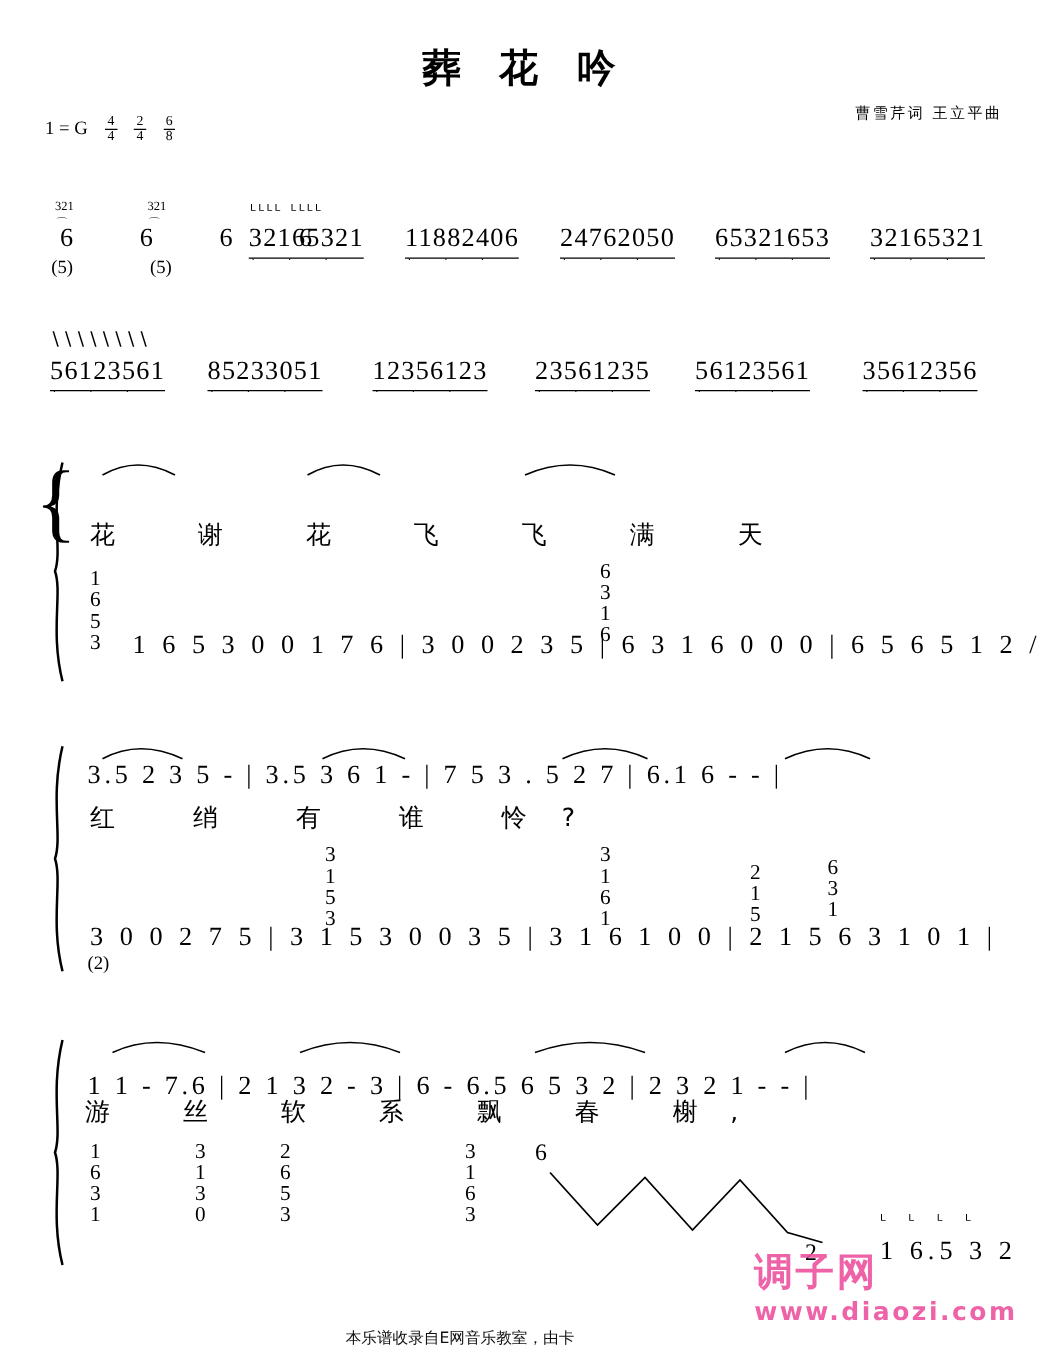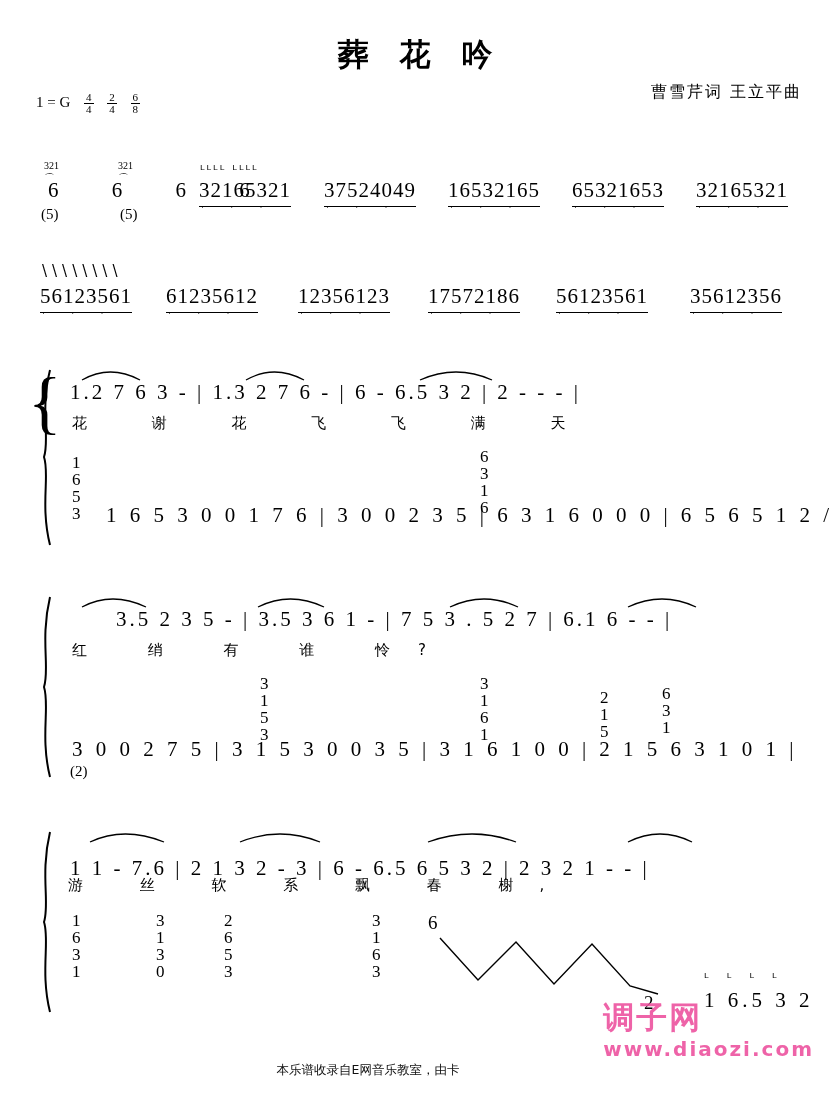--- a/index.html
+++ b/index.html
@@ -15,21 +15,21 @@
     position:absolute;left:0;top:0;width:840px;height:1095px;
   }
   .title{
     position:absolute;top:34px;left:0;width:840px;text-align:center;
     font-family:"DejaVu Sans", sans-serif;
     font-weight:bold;font-size:31px;letter-spacing:10px;
   }
   .credits{
     position:absolute;top:82px;right:38px;
     font-family:"DejaVu Sans", sans-serif;
-    font-size:16px;letter-spacing:2px;
+    font-size:12px;letter-spacing:2px;
   }
   .keysig{
     position:absolute;top:92px;left:36px;
     font-size:15px;font-family:"Liberation Serif", serif;
   }
   .keysig .meter{
     display:inline-block;vertical-align:middle;margin-left:10px;
     font-size:11px;line-height:1.0;text-align:center;
   }
   .meter b{display:block;font-weight:normal;border-bottom:1px solid #000;padding:0 2px;}
@@ -41,21 +41,21 @@
     font-size:19px;letter-spacing:1px;white-space:nowrap;
   }
   .nums.big{font-size:21px;}
   .dbl{
     position:relative;display:inline-block;
   }
   .dbl::after{
     content:"";position:absolute;left:0;right:0;bottom:-4px;border-bottom:1.4px solid #000;
   }
   .lyric{
-    font-family:"DejaVu Sans", sans-serif;font-size:15px;letter-spacing:2px;white-space:nowrap;text-align:right;
+    font-family:"DejaVu Sans", sans-serif;font-size:20px;letter-spacing:2px;white-space:nowrap;text-align:right;
   }
   svg{display:block;overflow:visible;}
   .wm{
     position:absolute;right:26px;bottom:34px;
     font-family:"DejaVu Sans", sans-serif;
     font-size:31px;font-weight:bold;color:#ec4899;letter-spacing:2px;
     opacity:.85;
   }
   .footnote{
     position:absolute;left:0;bottom:16px;width:736px;text-align:center;
@@ -94,40 +94,40 @@
       <span style="position:absolute;left:82px;top:0;font-size:10px;">321</span>
       <span style="position:absolute;left:82px;top:11px;font-size:11px;">⌒</span>
 
       <span class="nums big" style="position:absolute;left:12px;top:18px;letter-spacing:24px;">6   6   6   6</span>
       <span style="position:absolute;left:5px;top:46px;font-size:15px;">(5)</span>
       <span style="position:absolute;left:84px;top:46px;font-size:15px;">(5)</span>
 
       <span style="position:absolute;left:164px;top:2px;font-size:13px;letter-spacing:2px;font-family:'DejaVu Sans',sans-serif;">ᴸᴸᴸᴸ ᴸᴸᴸᴸ</span>
 
       <span class="nums big dbl" style="position:absolute;left:163px;top:18px;letter-spacing:1px;">32165321</span>
-      <span class="nums big dbl" style="position:absolute;left:288px;top:18px;letter-spacing:1px;">37524049</span>
-      <span class="nums big dbl" style="position:absolute;left:412px;top:18px;letter-spacing:1px;">16532165</span>
+      <span class="nums big dbl" style="position:absolute;left:288px;top:18px;letter-spacing:1px;">11882406</span>
+      <span class="nums big dbl" style="position:absolute;left:412px;top:18px;letter-spacing:1px;">24762050</span>
       <span class="nums big dbl" style="position:absolute;left:536px;top:18px;letter-spacing:1px;">65321653</span>
       <span class="nums big dbl" style="position:absolute;left:660px;top:18px;letter-spacing:1px;">32165321</span>
 
       <span style="position:absolute;left:165px;top:42px;font-size:9px;letter-spacing:12px;">·&nbsp;·&nbsp;·</span>
       <span style="position:absolute;left:290px;top:42px;font-size:9px;letter-spacing:12px;">·&nbsp;·&nbsp;·</span>
       <span style="position:absolute;left:414px;top:42px;font-size:9px;letter-spacing:12px;">·&nbsp;·&nbsp;·</span>
       <span style="position:absolute;left:538px;top:42px;font-size:9px;letter-spacing:12px;">·&nbsp;·&nbsp;·</span>
       <span style="position:absolute;left:662px;top:42px;font-size:9px;letter-spacing:12px;">·&nbsp;·&nbsp;·</span>
     </div>
   </div>
 
   <div class="row" style="left:36px;top:262px;width:780px;">
     <div style="position:relative;height:62px;">
       <span style="position:absolute;left:6px;top:0;font-size:15px;letter-spacing:5px;font-family:'DejaVu Sans',sans-serif;">\\\\\\\\</span>
       <span class="nums big dbl" style="position:absolute;left:4px;top:22px;">56123561</span>
-      <span class="nums big dbl" style="position:absolute;left:130px;top:22px;">61235612</span>
+      <span class="nums big dbl" style="position:absolute;left:130px;top:22px;">85233051</span>
       <span class="nums big dbl" style="position:absolute;left:262px;top:22px;">12356123</span>
-      <span class="nums big dbl" style="position:absolute;left:392px;top:22px;">17572186</span>
+      <span class="nums big dbl" style="position:absolute;left:392px;top:22px;">23561235</span>
       <span class="nums big dbl" style="position:absolute;left:520px;top:22px;">56123561</span>
       <span class="nums big dbl" style="position:absolute;left:654px;top:22px;">35612356</span>
 
       <span style="position:absolute;left:6px;top:46px;font-size:9px;letter-spacing:12px;">·&nbsp;·&nbsp;·</span>
       <span style="position:absolute;left:132px;top:46px;font-size:9px;letter-spacing:12px;">·&nbsp;·&nbsp;·</span>
       <span style="position:absolute;left:264px;top:46px;font-size:9px;letter-spacing:12px;">·&nbsp;·&nbsp;·</span>
       <span style="position:absolute;left:394px;top:46px;font-size:9px;letter-spacing:12px;">·&nbsp;·&nbsp;·</span>
       <span style="position:absolute;left:522px;top:46px;font-size:9px;letter-spacing:12px;">·&nbsp;·&nbsp;·</span>
       <span style="position:absolute;left:656px;top:46px;font-size:9px;letter-spacing:12px;">·&nbsp;·&nbsp;·</span>
     </div>
@@ -138,21 +138,20 @@
     <svg width="14" height="175" style="position:absolute;left:10px;top:12px;">
       <path d="M12 0 C2 40 12 70 6 87 C12 104 2 135 12 175" stroke="#000" fill="none" stroke-width="2"></path>
     </svg>
 
     <svg width="760" height="16" style="position:absolute;left:40px;top:8px;">
       <path d="M14 14 Q42 -2 72 14" stroke="#000" fill="none" stroke-width="1.3"></path>
       <path d="M178 14 Q206 -2 236 14" stroke="#000" fill="none" stroke-width="1.3"></path>
       <path d="M352 14 Q388 -2 424 14" stroke="#000" fill="none" stroke-width="1.3"></path>
     </svg>
 
-    <div class="nums big" style="position:absolute;left:42px;top:22px;letter-spacing:3px;">1.2 7 6  3    -  | 1.3 2 7 6    -  | 6  -  6.5 3 2 | 2  -  -  -  |</div>
     <div class="lyric" style="position:absolute;left:44px;top:56px;letter-spacing:30px;">花      谢      花   飞        飞     满        天</div>
 
     <div class="nums" style="position:absolute;left:44px;top:96px;line-height:17px;font-size:17px;">
       <div>1</div>
         <div>6</div>
         <div>5</div>
         <div>3</div>
     </div>
     <div class="nums" style="position:absolute;left:452px;top:90px;line-height:17px;font-size:17px;">
       <div>6</div>
@@ -169,21 +168,21 @@
       <path d="M12 0 C2 42 12 72 6 90 C12 108 2 140 12 180" stroke="#000" fill="none" stroke-width="2"></path>
     </svg>
 
     <svg width="760" height="16" style="position:absolute;left:40px;top:8px;">
       <path d="M14 14 Q44 -2 78 14" stroke="#000" fill="none" stroke-width="1.3"></path>
       <path d="M190 14 Q222 -2 256 14" stroke="#000" fill="none" stroke-width="1.3"></path>
       <path d="M382 14 Q416 -2 450 14" stroke="#000" fill="none" stroke-width="1.3"></path>
       <path d="M560 14 Q594 -2 628 14" stroke="#000" fill="none" stroke-width="1.3"></path>
     </svg>
 
-    <div class="nums big" style="position:absolute;left:42px;top:22px;letter-spacing:3px;margin-left:46px;">3.5 2 3   5    -  | 3.5 3 6  1   -  | 7 5 3 . 5 2 7 | 6.1 6  - - |</div>
+    <div class="nums big" style="position:absolute;left:42px;top:22px;letter-spacing:3px;">3.5 2 3   5    -  | 3.5 3 6  1   -  | 7 5 3 . 5 2 7 | 6.1 6  - - |</div>
     <div class="lyric" style="position:absolute;left:44px;top:56px;letter-spacing:28px;">红      绡                     有  谁           怜?</div>
 
     <div class="nums" style="position:absolute;left:232px;top:90px;line-height:17px;font-size:17px;">
       <div>3</div>
         <div>1</div>
         <div>5</div>
         <div>3</div>
     </div>
     <div class="nums" style="position:absolute;left:452px;top:90px;line-height:17px;font-size:17px;">
       <div>3</div>

